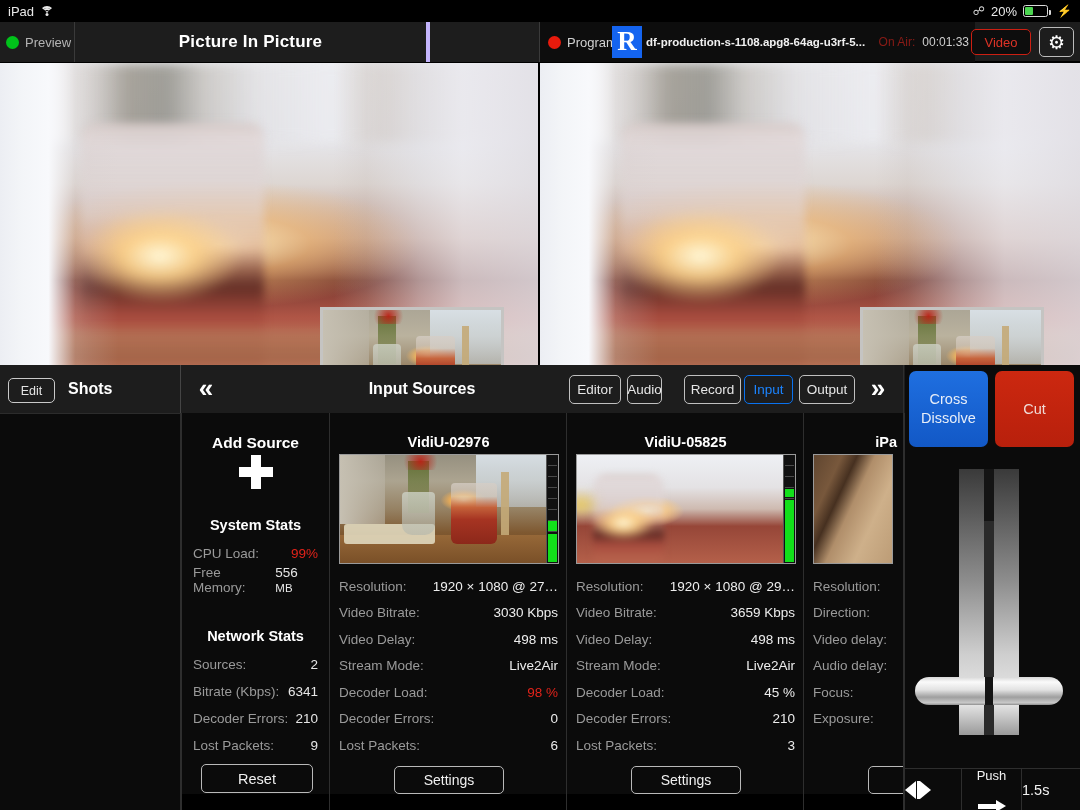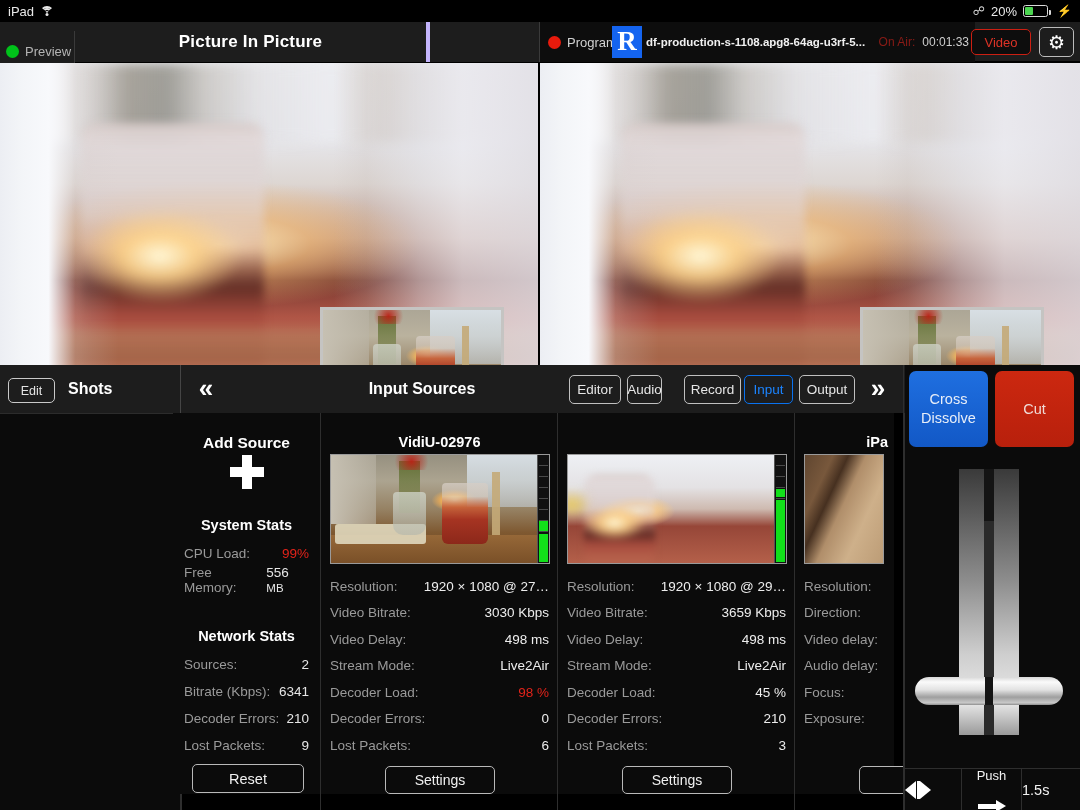--- a/index.html
+++ b/index.html
@@ -39,21 +39,21 @@
   .bolt { font-size:12px; color:#e8e8e8; margin-left:3px; }
 
   
   #app-header {
     position:absolute; left:0; top:22px; width:1080px; height:40px;
     background:#1d1d1d;
     border-bottom:1px solid #000;
   }
   .hdr-cell { position:absolute; top:0; height:40px; display:flex; align-items:center; }
   #preview-tab { left:0; width:75px; padding-left:6px; gap:6px;
-      background:#1d1d1d; border-right:1px solid #3a3a3a;margin-top:9px; }
+      background:#1d1d1d; border-right:1px solid #3a3a3a; }
   .dot { width:13px; height:13px; border-radius:50%; flex:none; }
   .dot.green{ background:#00c21a; }
   .dot.red{ background:#e81a0c; }
   #preview-label{ color:#b4b4b4; font-size:13px; }
   #pip-title-cell{ left:75px; width:355px; justify-content:center;
      border-right:4px solid #c4b5fd; background:#1d1d1d;}
   #pip-title{ color:#fff; font-size:17px; font-weight:bold; letter-spacing:.2px;}
   #gap-cell{ left:430px; width:110px; background:#1d1d1d; border-right:1px solid #3a3a3a;}
   #program-tab{ left:540px; width:72px; gap:6px; background:#0d0d0d; justify-content:flex-start; padding-left:0px;}
   #program-label{ color:#d2d2d2; font-size:13px;}
@@ -190,21 +190,21 @@
   .seg-btn.active{ border-color:#0a72ef; color:#1b84ff; }
   #expand-right{ position:absolute; left:861px; top:374px; width:34px; height:30px;
      color:#fff; font-size:26px; line-height:28px; text-align:center; font-weight:bold;}
   #tb-sep2{ position:absolute; left:903px; top:365px; width:1px; height:48px; background:#2e2e2e;}
 
   
   #shots-panel{ position:absolute; left:0; top:413px; width:180px; height:397px; background:#0b0b0b;
      border-top:1px solid #2c2c2c;}
   #sep-vert-1{ position:absolute; left:180px; top:413px; width:2px; height:397px; background:#2e2e2e;}
 
-  #sources-panel{ position:absolute; left:173px; top:413px; width:721px; height:381px; background:#0b0b0b;}
+  #sources-panel{ position:absolute; left:182px; top:413px; width:721px; height:381px; background:#0b0b0b;}
   .src-col{ position:absolute; top:0; height:397px; border-right:1px solid #2e2e2e; }
   #col-add{ left:0; width:148px; }
   #col-a{ left:149px; width:236px; }
   #col-b{ left:386px; width:236px; }
   #col-c{ left:623px; width:98px; border-right:none; }
 
   .col-title{ position:absolute; top:21px; left:0; width:100%; text-align:center;
      color:#fff; font-size:14.5px; font-weight:bold; }
   #add-source-title{ color:#fff; font-size:15.5px; }
   #plus-icon{ position:absolute; top:42px; left:50%; transform:translateX(-50%);
@@ -522,20 +522,21 @@
         </div>
         <div class="src-row" style="top: 319px;">
           <span class="src-k">Lost Packets:</span>
           <span class="src-v">6</span>
         </div>
       </div>
     <div class="settings-btn">Settings</div>
   </div>
 
   <div class="src-col" id="col-b">
+    <div class="col-title">VidiU-05825</div>
     <div class="thumb">
       <div class="thumb-img">
         <div class="tscene-b"></div>
         <div class="jar" style="left:8%;top:18%;width:34%;height:82%;filter:blur(3px)"></div>
         <div class="yellowblob" style="left:-4%;top:40%;width:12%;height:12%"></div>
       </div>
       <div class="meter">
         <div class="seg" style="top:0"></div>
           <div class="seg" style="top:11px"></div>
         <div class="seg" style="top:22px"></div>

